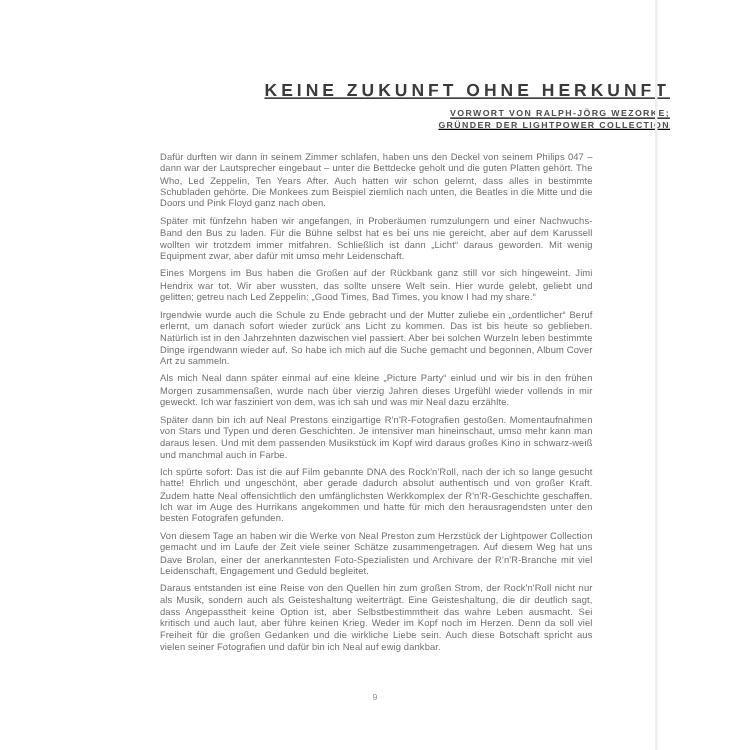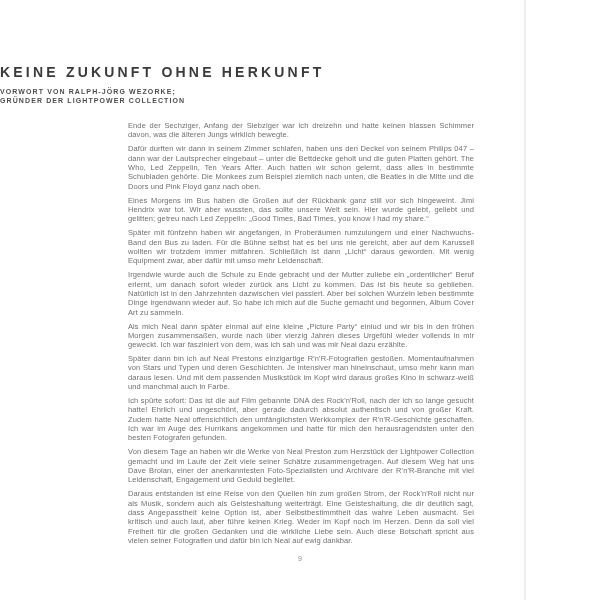--- a/index.html
+++ b/index.html
@@ -13,21 +13,22 @@
     height: 600px;
     background: #ffffff;
     font-family: "Liberation Sans", sans-serif;
     overflow: hidden;
   }
   .header {
     position: absolute;
     top: 64px;
     left: 0;
     width: 536px;
-    text-align: left;
+    text-align: right;
+    text-decoration: underline;
   }
   .title {
     font-size: 14px;
     font-weight: 600;
     letter-spacing: 3.2px;
     color: #3a3a3a;
     margin: 0;
   }
   .subtitle {
     margin-top: 7px;
@@ -76,24 +77,23 @@
 
   <div class="header">
     <h1 class="title">KEINE ZUKUNFT OHNE HERKUNFT</h1>
     <div class="subtitle">
       <div>VORWORT VON RALPH-JÖRG WEZORKE;</div>
       <div>GRÜNDER DER LIGHTPOWER COLLECTION</div>
     </div>
   </div>
 
   <div class="content">
-    <p>Ende der Sechziger, Anfang der Siebziger war ich dreizehn und hatte keinen blassen Schimmer davon, was die älteren Jungs wirklich bewegte.</p>
     <p>Dafür durften wir dann in seinem Zimmer schlafen, haben uns den Deckel von seinem Philips 047 – dann war der Lautsprecher eingebaut – unter die Bettdecke geholt und die guten Platten gehört. The Who, Led Zeppelin, Ten Years After. Auch hatten wir schon gelernt, dass alles in bestimmte Schubladen gehörte. Die Monkees zum Beispiel ziemlich nach unten, die Beatles in die Mitte und die Doors und Pink Floyd ganz nach oben.</p>
+    <p>Später mit fünfzehn haben wir angefangen, in Proberäumen rumzulungern und einer Nachwuchs-Band den Bus zu laden. Für die Bühne selbst hat es bei uns nie gereicht, aber auf dem Karussell wollten wir trotzdem immer mitfahren. Schließlich ist dann „Licht“ daraus geworden. Mit wenig Equipment zwar, aber dafür mit umso mehr Leidenschaft.</p>
     <p>Eines Morgens im Bus haben die Großen auf der Rückbank ganz still vor sich hingeweint. Jimi Hendrix war tot. Wir aber wussten, das sollte unsere Welt sein. Hier wurde gelebt, geliebt und gelitten; getreu nach Led Zeppelin: „Good Times, Bad Times, you know I had my share.“</p>
-    <p>Später mit fünfzehn haben wir angefangen, in Proberäumen rumzulungern und einer Nachwuchs-Band den Bus zu laden. Für die Bühne selbst hat es bei uns nie gereicht, aber auf dem Karussell wollten wir trotzdem immer mitfahren. Schließlich ist dann „Licht“ daraus geworden. Mit wenig Equipment zwar, aber dafür mit umso mehr Leidenschaft.</p>
     <p>Irgendwie wurde auch die Schule zu Ende gebracht und der Mutter zuliebe ein „ordentlicher“ Beruf erlernt, um danach sofort wieder zurück ans Licht zu kommen. Das ist bis heute so geblieben. Natürlich ist in den Jahrzehnten dazwischen viel passiert. Aber bei solchen Wurzeln leben bestimmte Dinge irgendwann wieder auf. So habe ich mich auf die Suche gemacht und begonnen, Album Cover Art zu sammeln.</p>
     <p>Als mich Neal dann später einmal auf eine kleine „Picture Party“ einlud und wir bis in den frühen Morgen zusammensaßen, wurde nach über vierzig Jahren dieses Urgefühl wieder vollends in mir geweckt. Ich war fasziniert von dem, was ich sah und was mir Neal dazu erzählte.</p>
     <p>Später dann bin ich auf Neal Prestons einzigartige R'n'R-Fotografien gestoßen. Momentaufnahmen von Stars und Typen und deren Geschichten. Je intensiver man hineinschaut, umso mehr kann man daraus lesen. Und mit dem passenden Musikstück im Kopf wird daraus großes Kino in schwarz-weiß und manchmal auch in Farbe.</p>
     <p>Ich spürte sofort: Das ist die auf Film gebannte DNA des Rock'n'Roll, nach der ich so lange gesucht hatte! Ehrlich und ungeschönt, aber gerade dadurch absolut authentisch und von großer Kraft. Zudem hatte Neal offensichtlich den umfänglichsten Werkkomplex der R'n'R-Geschichte geschaffen. Ich war im Auge des Hurrikans angekommen und hatte für mich den herausragendsten unter den besten Fotografen gefunden.</p>
     <p>Von diesem Tage an haben wir die Werke von Neal Preston zum Herzstück der Lightpower Collection gemacht und im Laufe der Zeit viele seiner Schätze zusammengetragen. Auf diesem Weg hat uns Dave Brolan, einer der anerkanntesten Foto-Spezialisten und Archivare der R'n'R-Branche mit viel Leidenschaft, Engagement und Geduld begleitet.</p>
     <p>Daraus entstanden ist eine Reise von den Quellen hin zum großen Strom, der Rock'n'Roll nicht nur als Musik, sondern auch als Geisteshaltung weiterträgt. Eine Geisteshaltung, die dir deutlich sagt, dass Angepasstheit keine Option ist, aber Selbstbestimmtheit das wahre Leben ausmacht. Sei kritisch und auch laut, aber führe keinen Krieg. Weder im Kopf noch im Herzen. Denn da soll viel Freiheit für die großen Gedanken und die wirkliche Liebe sein. Auch diese Botschaft spricht aus vielen seiner Fotografien und dafür bin ich Neal auf ewig dankbar.</p>
   </div>
 
   <div class="page-number">9</div>
 

